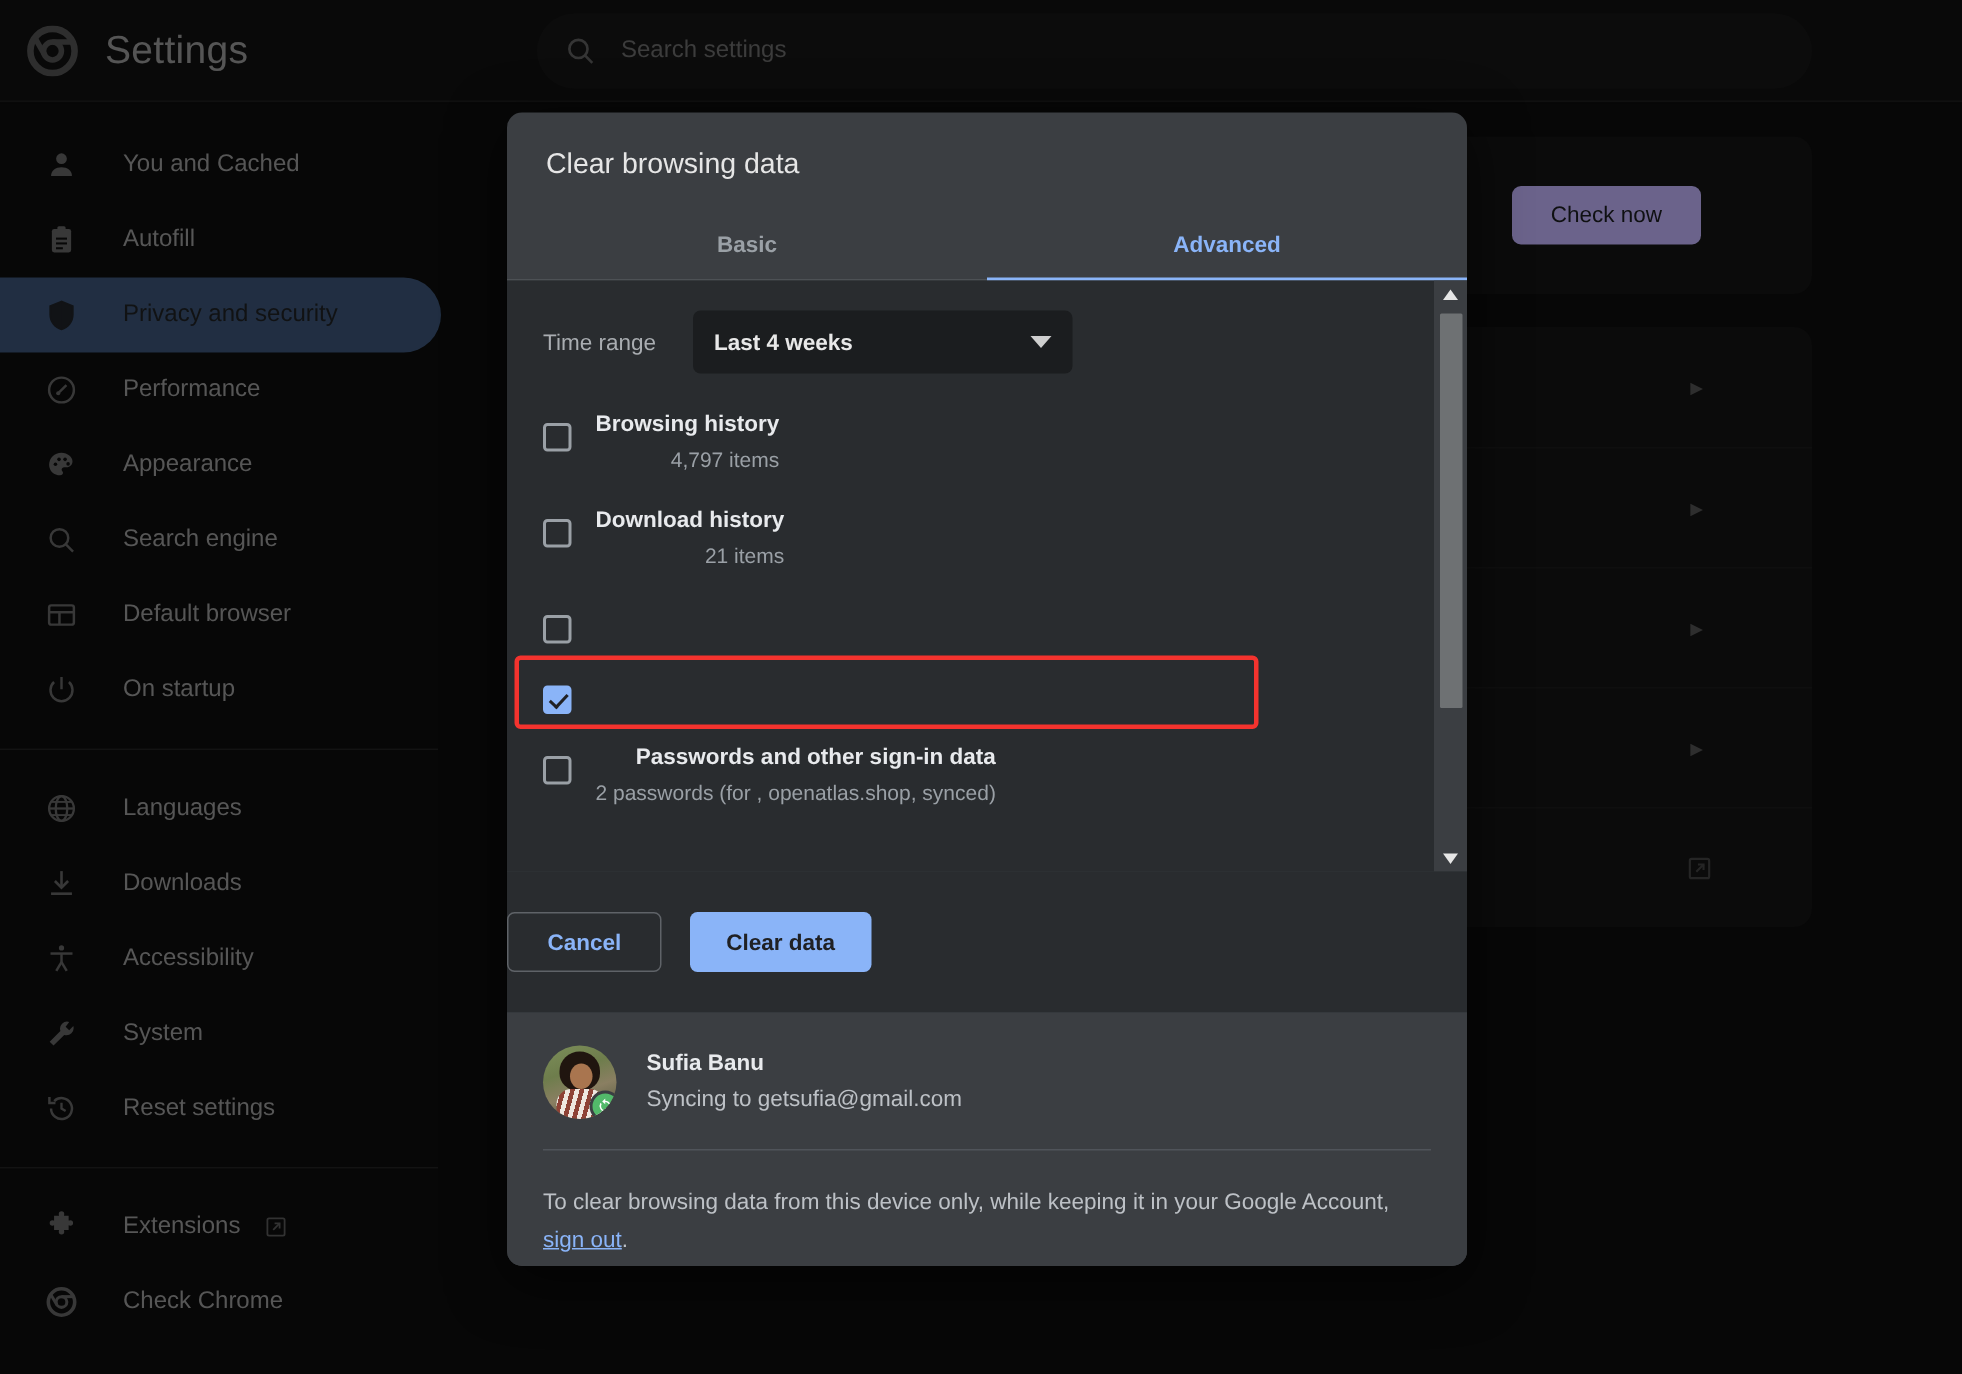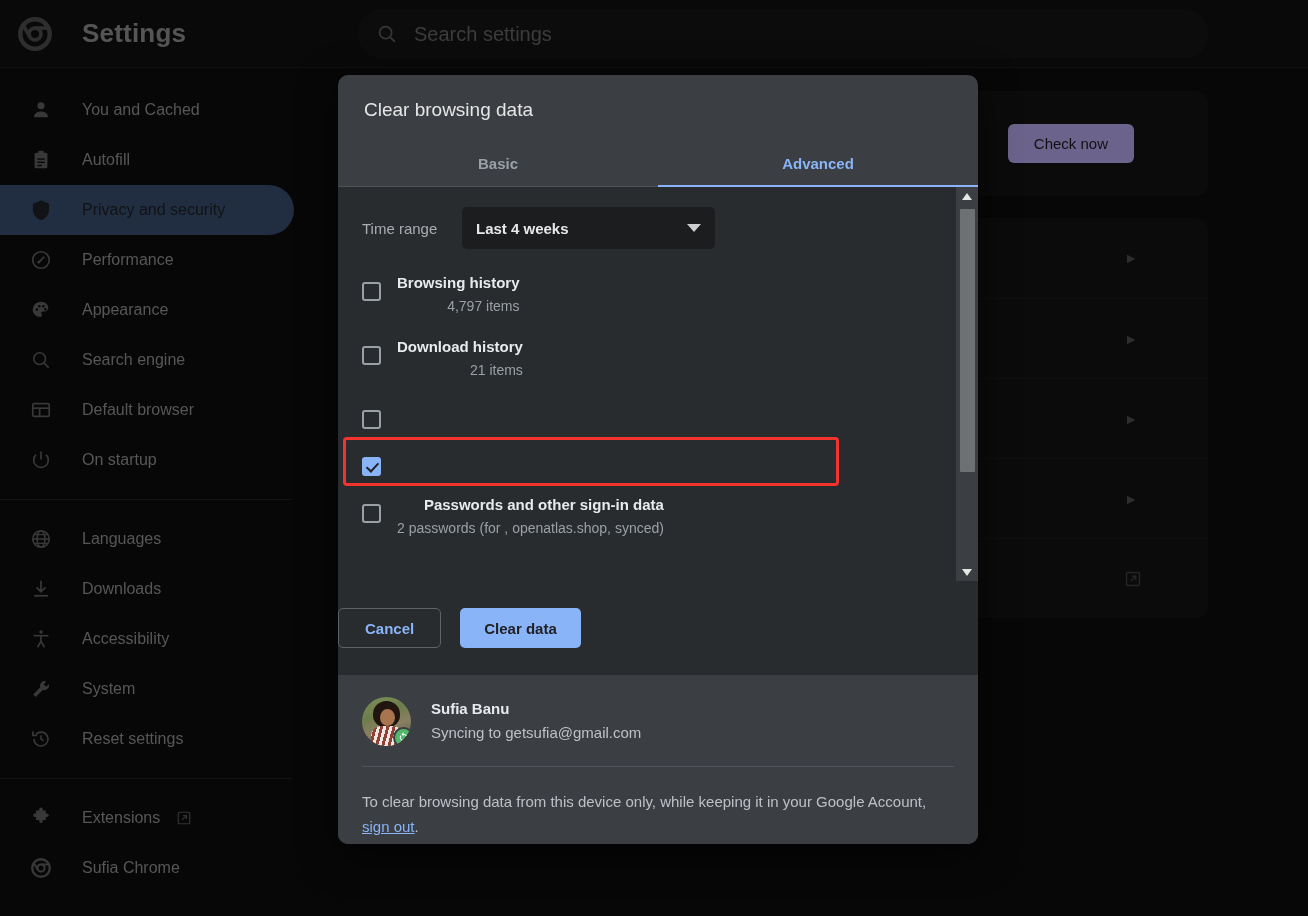--- a/index.html
+++ b/index.html
@@ -13,32 +13,32 @@
 
   
   .header {
     position: absolute; top: 0; left: 0; width: 1308px; height: 68px;
     background: #121212;
     display: flex; align-items: center;
     border-bottom: 1px solid #1e1e1e;
   }
   .chrome-logo { margin-left: 18px; width: 34px; height: 34px; opacity: .55; }
   .app-title {
-    margin-left: 30px; font-size: 26px; color: #9b9b9b; font-weight: 700;
+    margin-left: 18px; font-size: 26px; color: #9b9b9b; font-weight: 400;
     letter-spacing: .2px;
   }
   .searchbar {
     position: absolute; left: 358px; top: 9px; width: 850px; height: 50px;
     background: #171717; border-radius: 25px;
     display: flex; align-items: center;
   }
   .searchbar .s-icon { margin-left: 18px; width: 22px; height: 22px; opacity: .45; }
   .search-input {
     background: transparent; border: none; outline: none;
-    margin-left: 16px; font-size: 20px; color: #cfcfcf;
+    margin-left: 16px; font-size: 16px; color: #cfcfcf;
     font-family: "Liberation Sans", sans-serif; width: 700px;
   }
   .search-input::placeholder { color: #6d6d6d; }
 
   
   .sidebar {
     position: absolute; top: 69px; left: 0; width: 312px; height: 847px;
     background: #0d0d0d; padding-top: 16px;
   }
   .nav-item {
@@ -360,21 +360,21 @@
       </svg>
     </div>
 
     <div class="nav-item">
       <svg class="ic" viewBox="0 0 24 24">
         <circle cx="12" cy="12" r="9.6" fill="none" stroke="#9d9d9d" stroke-width="2.6"></circle>
         <circle cx="12" cy="12" r="3.9" fill="none" stroke="#9d9d9d" stroke-width="2.2"></circle>
         <path d="M12 8.1 L21.4 8.1" stroke="#9d9d9d" stroke-width="2.2"></path>
         <path d="M8.6 14 L3.9 6" stroke="#9d9d9d" stroke-width="2.2"></path>
       </svg>
-      <span class="lbl">Sufia Chrome</span>
+      <span class="lbl">Check Chrome</span>
     </div>
   </div>
 
   <div class="content">
     <div class="card">
       <div class="card-hero">
         <div class="hero-txt">re</div>
         <button class="check-now">Check now</button>
       </div>
     </div>

